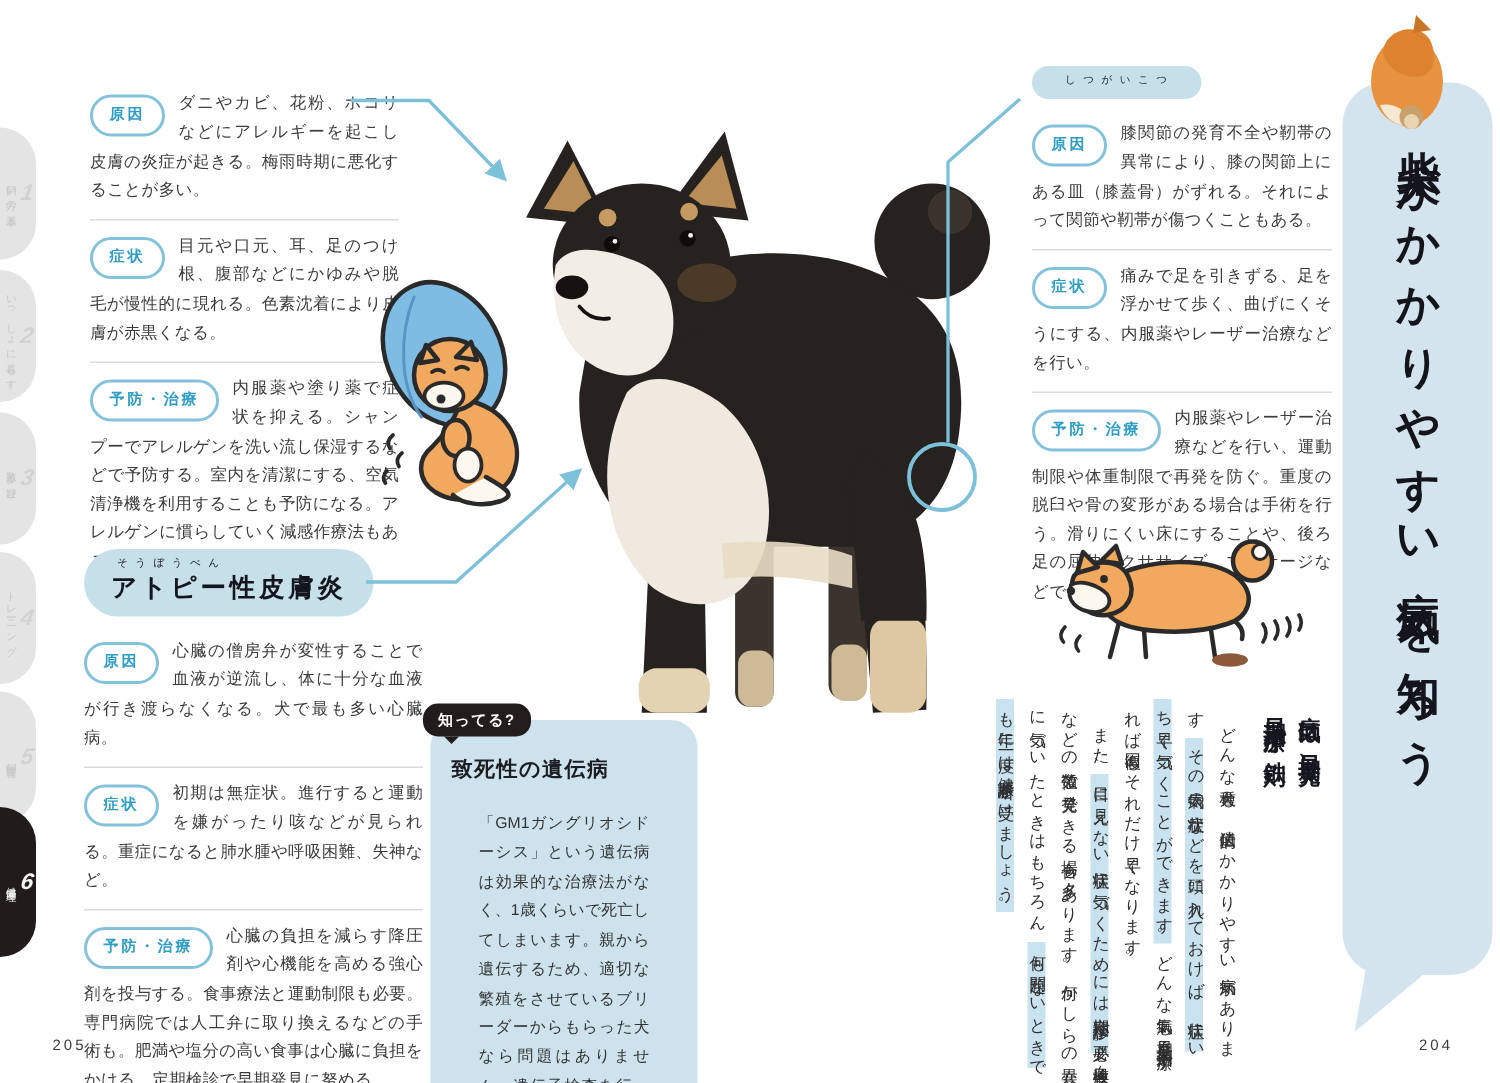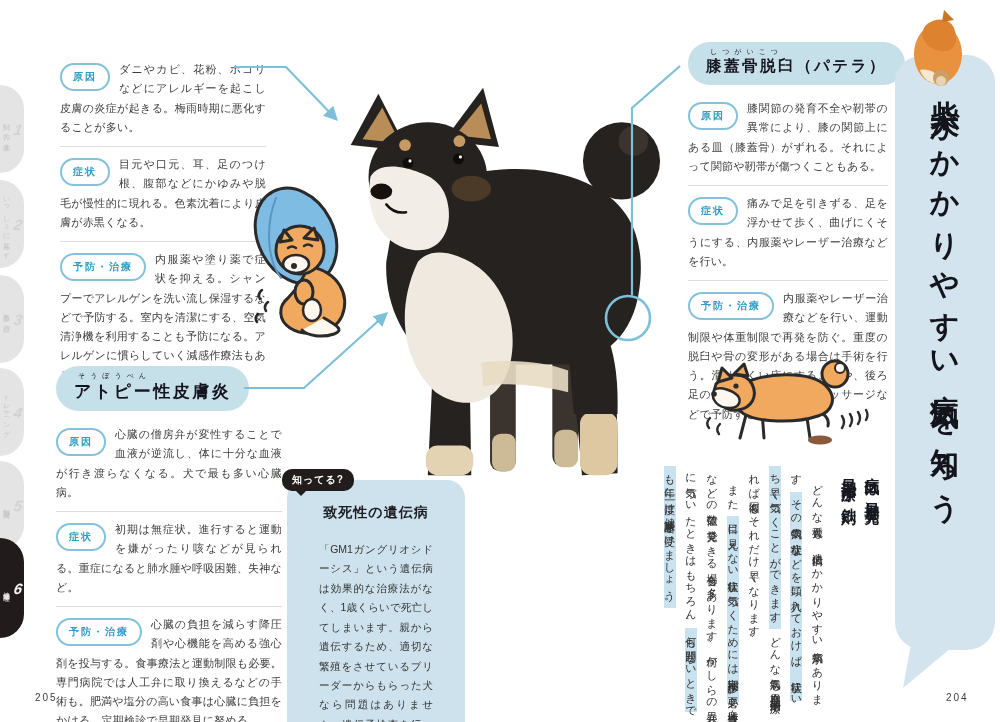--- a/index.html
+++ b/index.html
@@ -43,21 +43,21 @@
   .art{position:absolute;z-index:2;}
 
   
   #knowbox{position:absolute;left:287px;top:480px;width:178px;background:#cde2ec;
            border-radius:18px;padding:24px 14px 14px;box-sizing:border-box;z-index:3;}
   #know-badge{position:absolute;top:-11px;left:-5px;background:#221c1c;color:#fff;
               font-size:10px;font-weight:bold;letter-spacing:1px;border-radius:10px;
               padding:4px 10px;}
   #know-badge::after{content:"";position:absolute;left:14px;bottom:-5px;border:5px solid transparent;
                      border-top-color:#221c1c;border-bottom:none;}
-  #know-title{font-size:14px;font-weight:800;color:#1d1d24;margin:0 0 7px;letter-spacing:1px;text-align:center;}
+  #know-title{font-size:14px;font-weight:800;color:#1d1d24;margin:0 0 7px;letter-spacing:1px;}
   #know-text{font-size:10.5px;line-height:1.85;margin:18px;text-align:justify;color:#333;}
 
   
   #essay{position:absolute;left:548px;top:466px;width:336px;height:248px;
          writing-mode:vertical-rl;z-index:3;}
   #essay-title{margin:0 0 0 10px;color:#17171f;}
   #essay-title span{display:block;font-size:15px;font-weight:800;letter-spacing:2.5px;line-height:1.55;}
   #essay-body p{margin:0;font-size:11px;line-height:1.92;letter-spacing:1px;text-indent:1em;color:#2e2e2e;}
   #essay-body .hl{background:#c9e2ef;}
 
@@ -133,21 +133,20 @@
         </div>
       <div class="d-item">
           <p><span class="ipill">予防・治療</span><span>心臓の負担を減らす降圧剤や心機能を高める強心剤を投与する。食事療法と運動制限も必要。専門病院では人工弁に取り換えるなどの手術も。肥満や塩分の高い食事は心臓に負担をかける。定期検診で早期発見に努める。</span></p>
         </div>
     </div>
   </section>
 
   <section class="disease" id="sec-patella">
     <div class="d-header">
       <span class="d-furi">しつがいこつ</span>
-      <span class="d-title" style="font-size:15.5px">膝蓋骨脱臼（パテラ）</span>
     </div>
     <div class="d-body">
       <div class="d-item">
           <p><span class="ipill">原因</span><span>膝関節の発育不全や靭帯の異常により、膝の関節上にある皿（膝蓋骨）がずれる。それによって関節や靭帯が傷つくこともある。</span></p>
         </div>
       <div class="d-item">
           <p><span class="ipill">症状</span><span>痛みで足を引きずる、足を浮かせて歩く、曲げにくそうにする、内服薬やレーザー治療などを行い。</span></p>
         </div>
       <div class="d-item">
           <p><span class="ipill">予防・治療</span><span>内服薬やレーザー治療などを行い、運動制限や体重制限で再発を防ぐ。重度の脱臼や骨の変形がある場合は手術を行う。滑りにくい床にすることや、後ろ足の屈伸エクササイズ、マッサージなどで予防する。</span></p>

